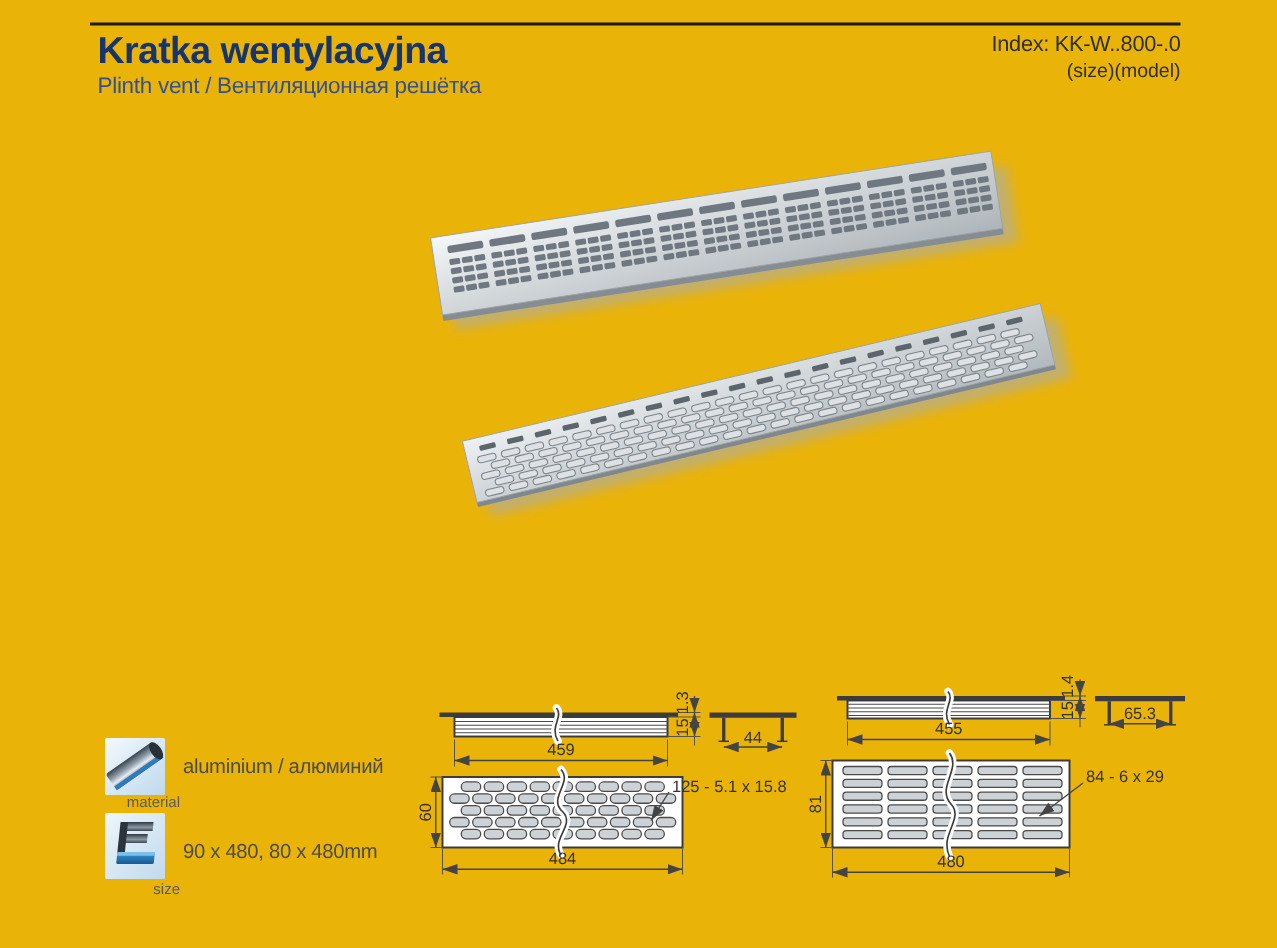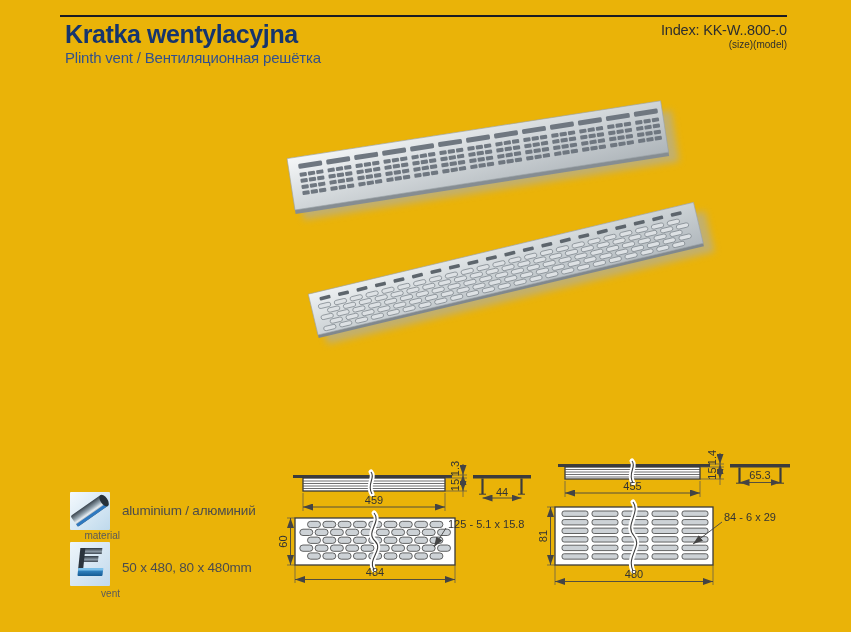--- a/index.html
+++ b/index.html
@@ -6,21 +6,21 @@
   .page{position:relative;width:851px;height:632px;background:#eab308;overflow:hidden;
         font-family:"Liberation Sans",sans-serif;}
   
   .rule{position:absolute;left:60px;top:15px;width:727px;height:2px;background:#1b1b23;}
   .title{position:absolute;left:65px;top:20px;font-size:25px;font-weight:bold;
          letter-spacing:-0.4px;color:#16356d;white-space:nowrap;}
   .subtitle{position:absolute;left:65px;top:49px;font-size:15px;color:#33518c;
             letter-spacing:-0.2px;white-space:nowrap;}
   .index-block{position:absolute;right:64px;top:22px;text-align:right;color:#2e2e2e;}
   .index-code{font-size:14.5px;letter-spacing:-0.2px;margin-left:12px;}
-  .index-note{font-size:10px;margin-top:1px;}
+  .index-note{font-size:13px;margin-top:1px;}
   
   .photo{position:absolute;left:282px;top:142px;width:436px;height:215px;overflow:visible;}
   
   .iconbox{position:absolute;}
   .icon-label{position:absolute;font-size:10px;color:#5a5a5a;width:60px;text-align:right;}
   .info-value{position:absolute;font-size:13.5px;color:#4c4c4c;letter-spacing:-0.2px;white-space:nowrap;text-align:center;}
   
   svg.drw{position:absolute;overflow:visible;}
   .xl{stroke:#555;stroke-width:0.7;fill:none;}
   .dml{stroke:#444;stroke-width:0.9;fill:none;}
@@ -432,22 +432,22 @@
       <rect width="40" height="44" rx="1" fill="url(#ibg2)"></rect>
       <g transform="skewX(-6)">
         <rect x="12" y="6" width="21" height="6" fill="url(#met2)"></rect>
         <rect x="12" y="14" width="18" height="6" fill="url(#met2)"></rect>
         <rect x="11" y="6" width="5" height="22" fill="#2b343d"></rect>
         <rect x="11" y="26" width="25" height="8" rx="1" fill="url(#blu1)"></rect>
         <rect x="11" y="26" width="25" height="2.5" fill="#7cc0ea"></rect>
       </g>
     </svg>
   </div>
-  <div class="icon-label" style="left:60px;top:588px;">vent</div>
-  <div class="info-value" style="left:122px;top:560px;">50 x 480, 80 x 480mm</div>
+  <div class="icon-label" style="left:60px;top:588px;">size</div>
+  <div class="info-value" style="left:122px;top:560px;">90 x 480, 80 x 480mm</div>
 
   <svg class="drw" style="left:282px;top:452px;" width="262" height="148" viewBox="0 0 262 148">
     <defs>
       <marker id="arwL" markerWidth="10" markerHeight="7" refX="10" refY="3.5" orient="auto-start-reverse" markerUnits="userSpaceOnUse">
         <path d="M0,0 L10,3.5 L0,7 Z" fill="#444"></path>
       </marker>
     </defs>
 
     <g>
       <rect class="dark" x="11" y="23" width="159" height="3"></rect>

